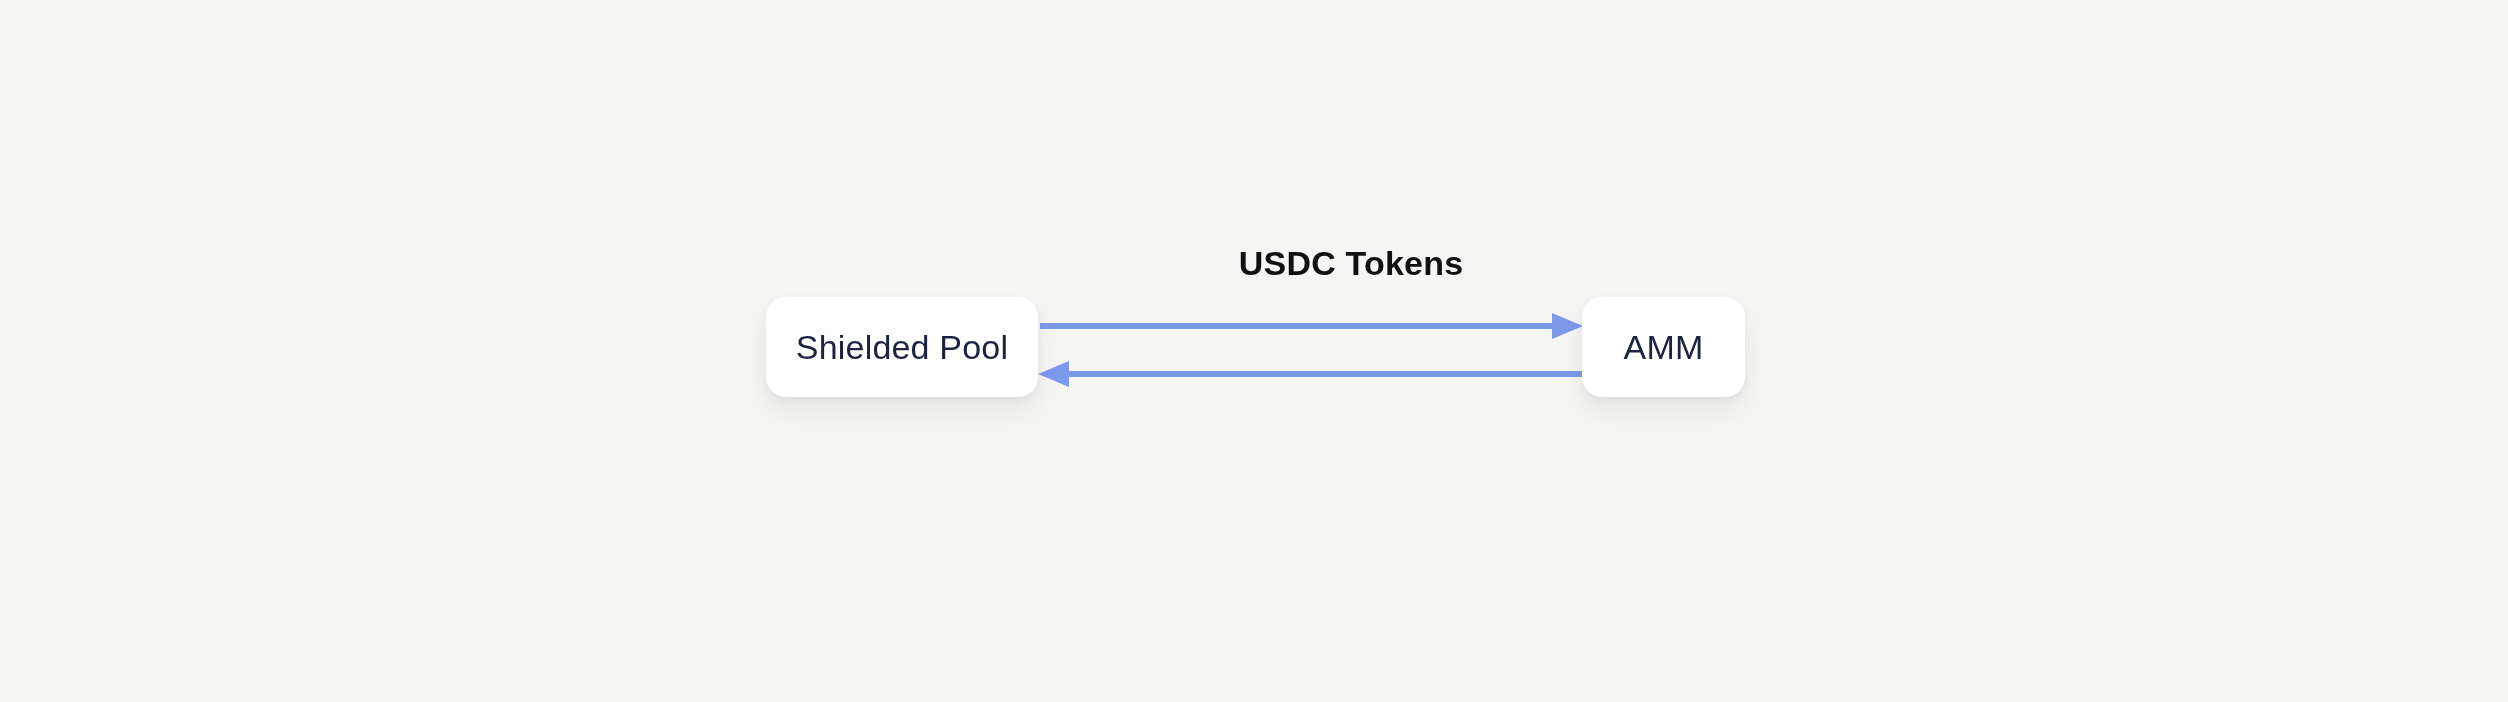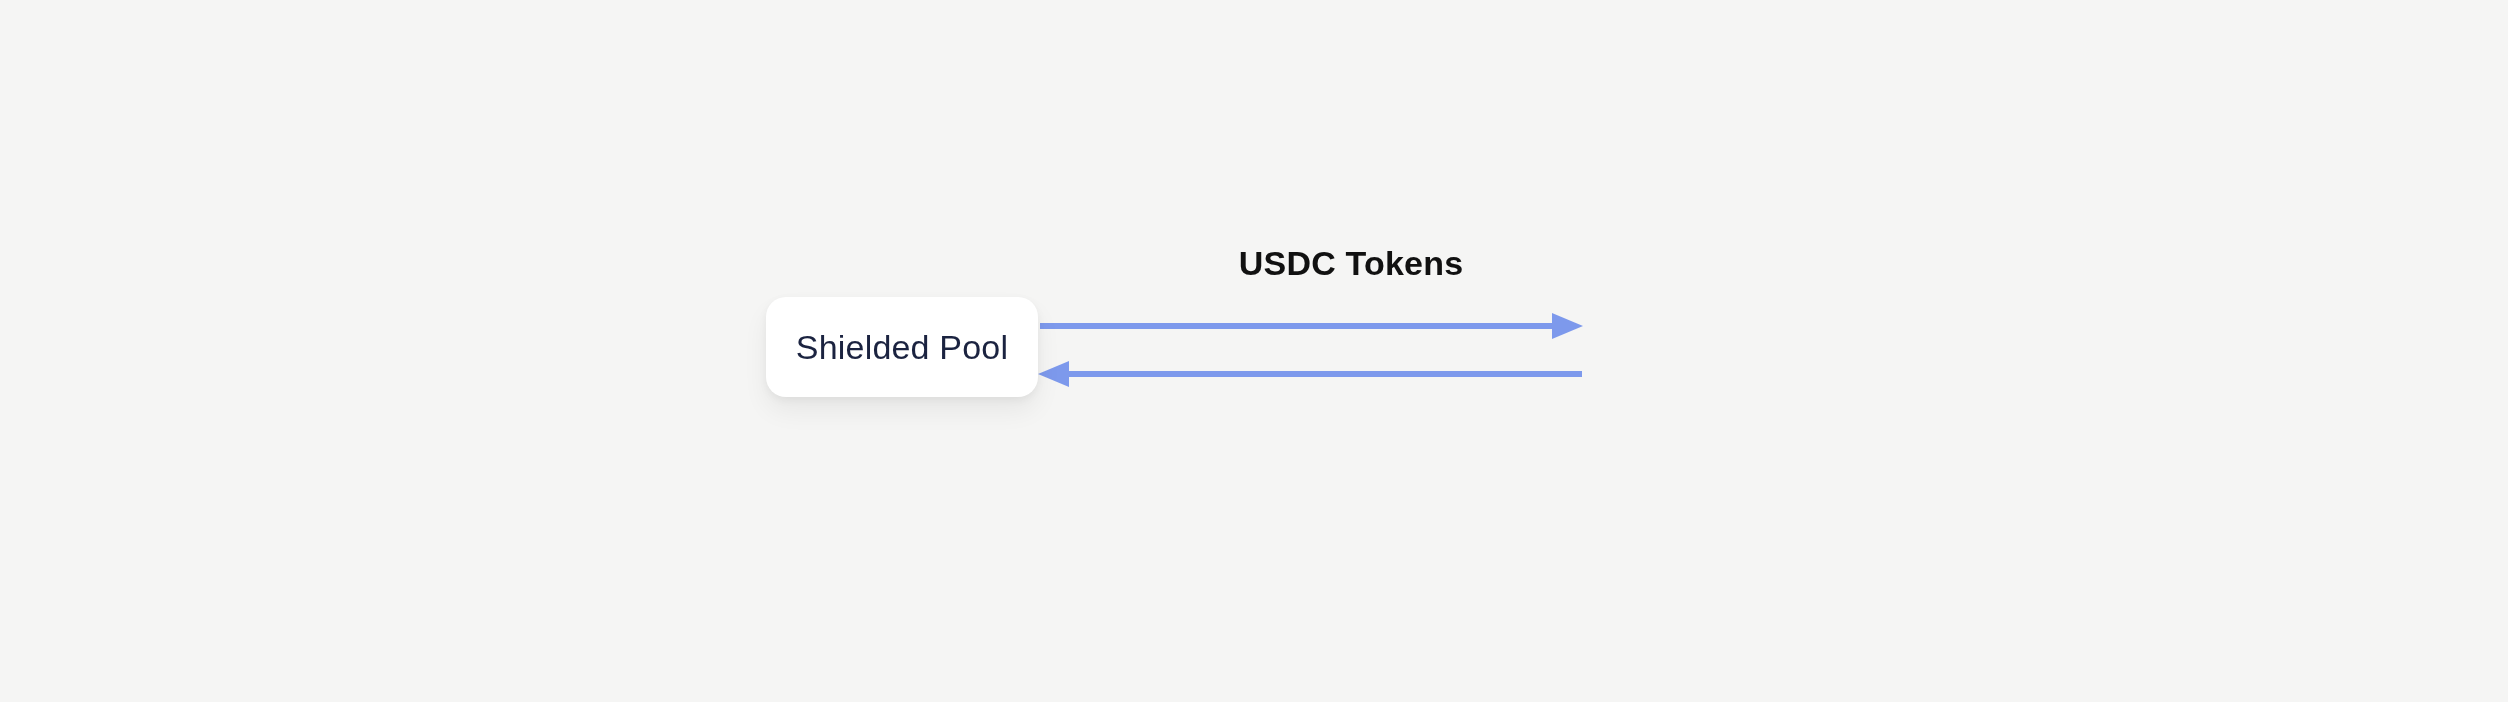--- a/index.html
+++ b/index.html
@@ -79,17 +79,20 @@
     <polygon points="1552,313 1583,326 1552,339" fill="#7d99ec"></polygon>
 
     <line x1="1066" y1="374" x2="1582" y2="374" stroke-width="6" stroke="#7d99ec"></line>
     <polygon points="1069,361 1038,374 1069,387" fill="#7d99ec"></polygon>
   </svg>
 
   <div class="node node-shielded">
     <span>Shielded Pool</span>
   </div>
 
+  <div class="node node-amm">
+    <span>AMM</span>
+  </div>
 
   <div class="edge-label label-usdc">USDC Tokens</div>
 
 
 </div>
 
 </body></html>

